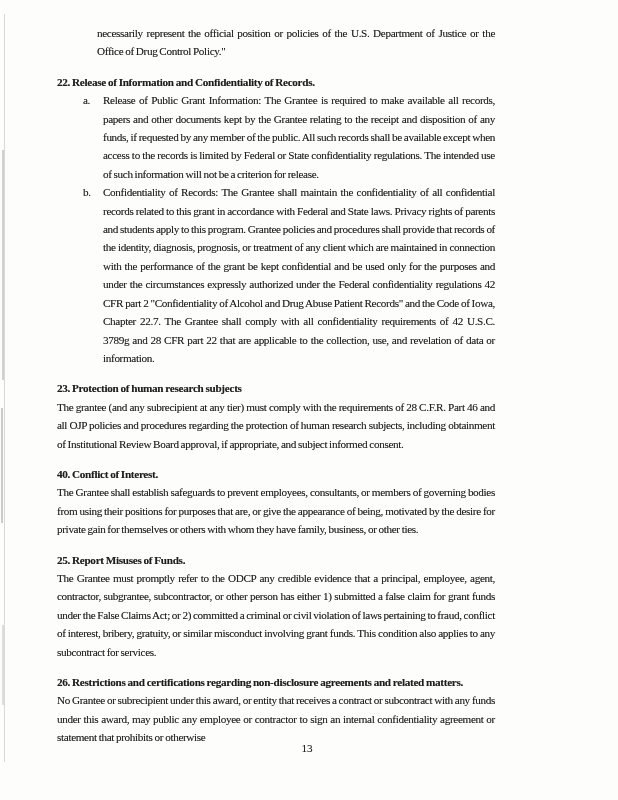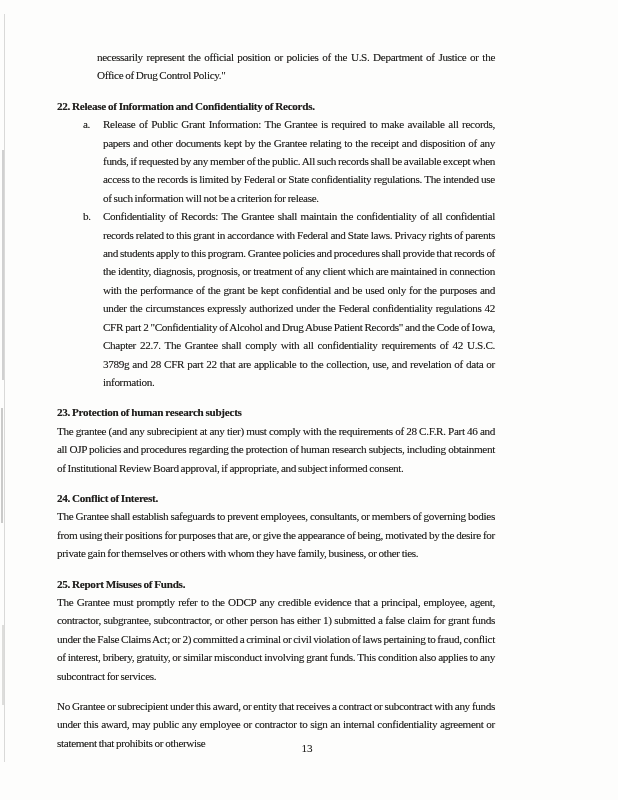--- a/index.html
+++ b/index.html
@@ -19,21 +19,21 @@
     font-size: 11.2px;
     line-height: 18.4px;
     letter-spacing: -0.35px;
     word-spacing: -0.5px;
     color: #1f1e1c;
     text-shadow: 0 0 0.35px rgba(40,38,35,0.45);
   }
   .content {
     position: absolute;
     left: 57px;
-    top: 48px;
+    top: 24px;
     width: 438px;
   }
   .cont-para {
     margin: 0 0 0 40px;
     text-align: justify;
   }
   .section { margin-top: 12px; }
   .heading {
     position: relative;
     margin: 0;
@@ -118,35 +118,39 @@
     <div class="section">
       <h2 class="heading">
         <span class="num">23.</span>
         <span>Protection of human research subjects</span>
       </h2>
       <p class="sec-body">The grantee (and any subrecipient at any tier) must comply with the requirements of 28 C.F.R. Part 46 and all OJP policies and procedures regarding the protection of human research subjects, including obtainment of Institutional Review Board approval, if appropriate, and subject informed consent.</p>
     </div>
 
     <div class="section">
       <h2 class="heading">
-        <span class="num">24.</span>
+        <span class="num">40.</span>
         <span>Conflict of Interest.</span>
       </h2>
       <p class="sec-body">The Grantee shall establish safeguards to prevent employees, consultants, or members of governing bodies from using their positions for purposes that are, or give the appearance of being, motivated by the desire for private gain for themselves or others with whom they have family, business, or other ties.</p>
     </div>
 
     <div class="section">
       <h2 class="heading">
         <span class="num">25.</span>
         <span>Report Misuses of Funds.</span>
       </h2>
       <p class="sec-body">The Grantee must promptly refer to the ODCP any credible evidence that a principal, employee, agent, contractor, subgrantee, subcontractor, or other person has either 1) submitted a false claim for grant funds under the False Claims Act; or 2) committed a criminal or civil violation of laws pertaining to fraud, conflict of interest, bribery, gratuity, or similar misconduct involving grant funds. This condition also applies to any subcontract for services.</p>
     </div>
 
     <div class="section">
+      <h2 class="heading">
+        <span class="num">26.</span>
+        <span>Restrictions and certifications regarding non-disclosure agreements and related matters.</span>
+      </h2>
       <p class="sec-body">No Grantee or subrecipient under this award, or entity that receives a contract or subcontract with any funds under this award, may public any employee or contractor to sign an internal confidentiality agreement or statement that prohibits or otherwise</p>
     </div>
 
   </div>
 
   <div class="page-number">13</div>
 
 </div>
 
 </body></html>

